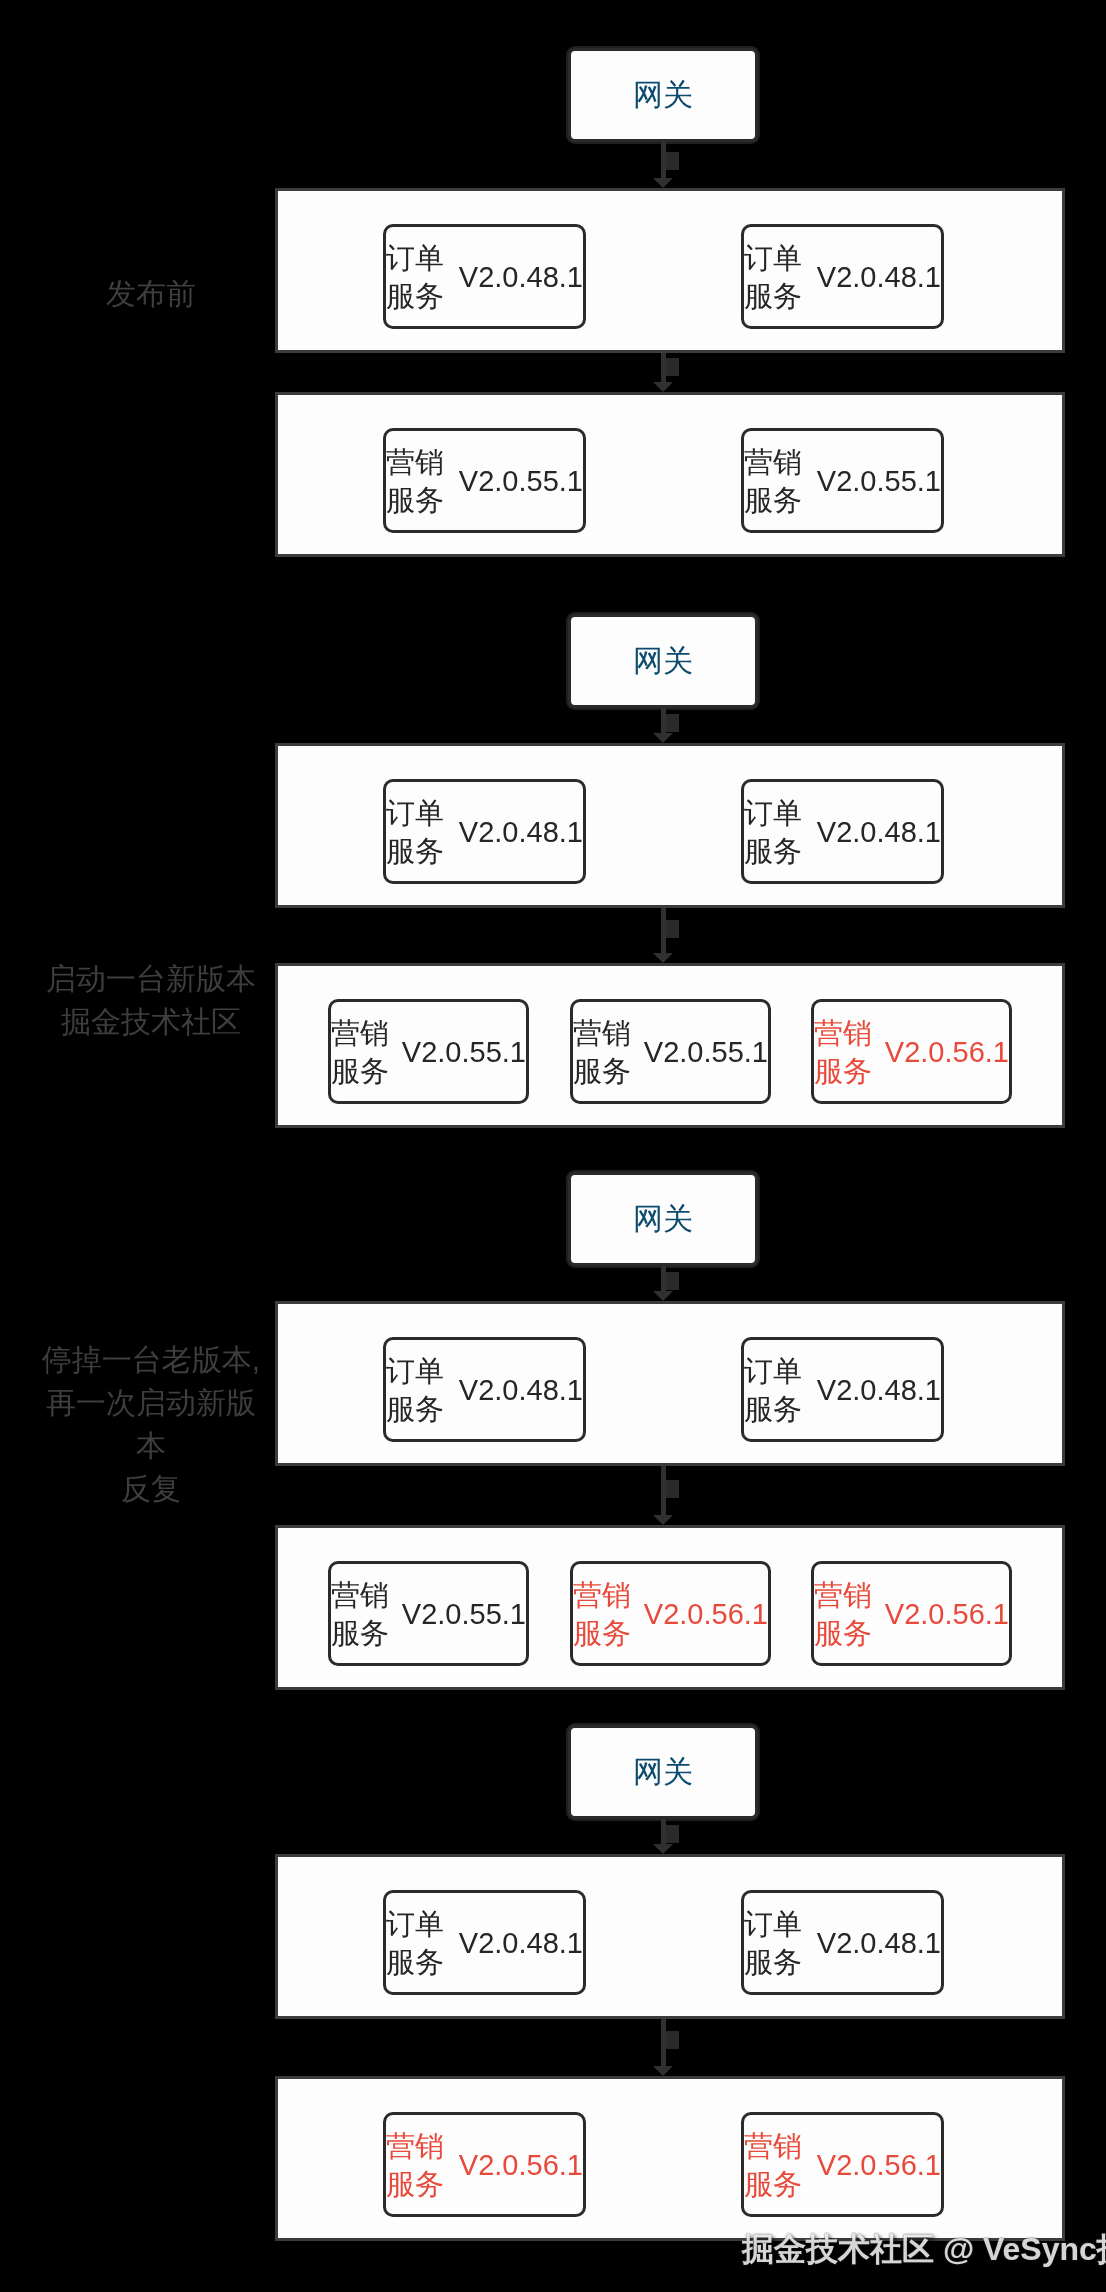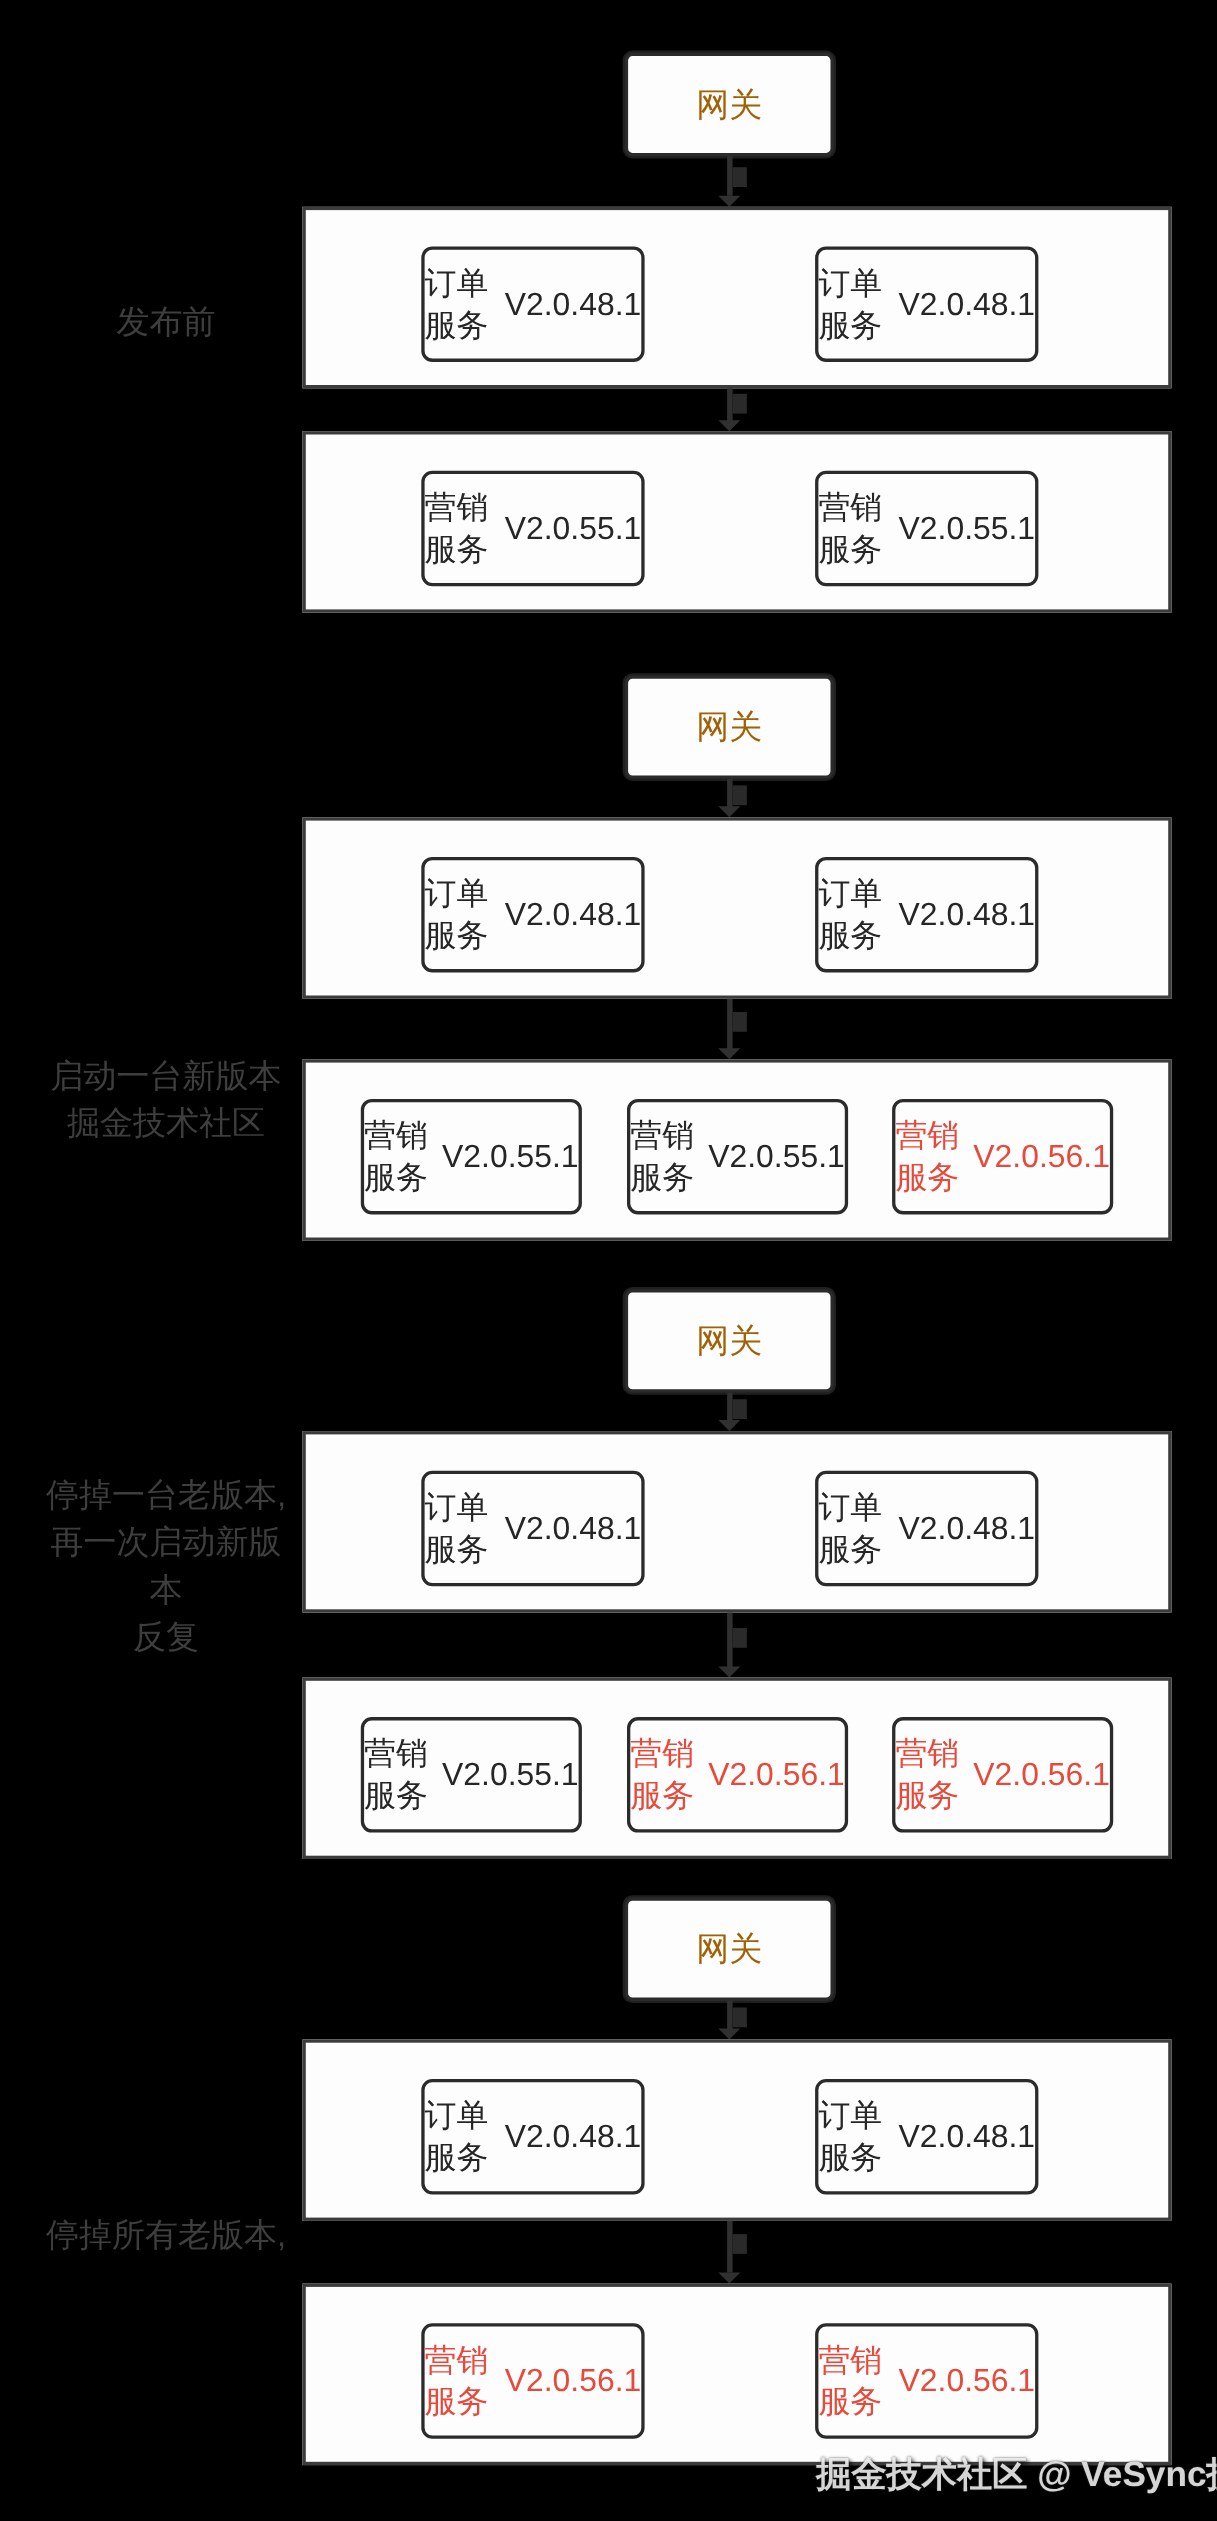--- a/index.html
+++ b/index.html
@@ -3,21 +3,21 @@
 <meta charset="utf-8">
 <style>
   html,body{margin:0;padding:0;background:#000;}
   body{width:1106px;height:2292px;position:relative;overflow:hidden;
        font-family:"Liberation Sans","DejaVu Sans",sans-serif;}
   .abs{position:absolute;box-sizing:border-box;}
 
   
   .gw{width:190px;height:94px;left:568px;background:#fdfdfd;border:3px solid #2b2b2b;
       border-radius:7px;display:flex;align-items:center;justify-content:center;
-      font-size:30px;color:#a16207;box-shadow:0 0 0 2px rgba(90,90,90,.35);}
+      font-size:30px;color:#0c4a6e;box-shadow:0 0 0 2px rgba(90,90,90,.35);}
 
   
   .row{left:275px;width:790px;height:165px;background:#fdfdfd;border:3px solid #3c3c3c;}
 
   
   .svc{position:absolute;top:33px;height:99px;background:#fdfdfd;border:3px solid #2b2b2b;
        border-radius:10px;display:flex;flex-direction:row;align-items:center;
        justify-content:center;font-size:29px;line-height:38px;color:#262626;}
   .svc.w2{width:197px;}
   .svc.w3{width:195px;}
@@ -147,21 +147,20 @@
     <span>营销服务</span>
     <span>V2.0.56.1</span>
   </div>
   <div class="svc w3 p3-3 new">
     <span>营销服务</span>
     <span>V2.0.56.1</span>
   </div>
 </div>
 
 <div class="abs stage-label wide" style="top:2004px;">
-  <div>停掉所有老版本,</div>
 </div>
 <div class="abs gw" style="top:1725px;">
   <span>网关</span>
 </div>
 <div class="abs vline" style="top:1819px;height:28px;"></div>
 <div class="abs stub" style="top:1825px;"></div>
 <div class="abs arrow" style="top:1844px;"></div>
 <div class="abs row" style="top:1854px;">
   <div class="svc w2 p2-1">
     <span>订单服务</span>

